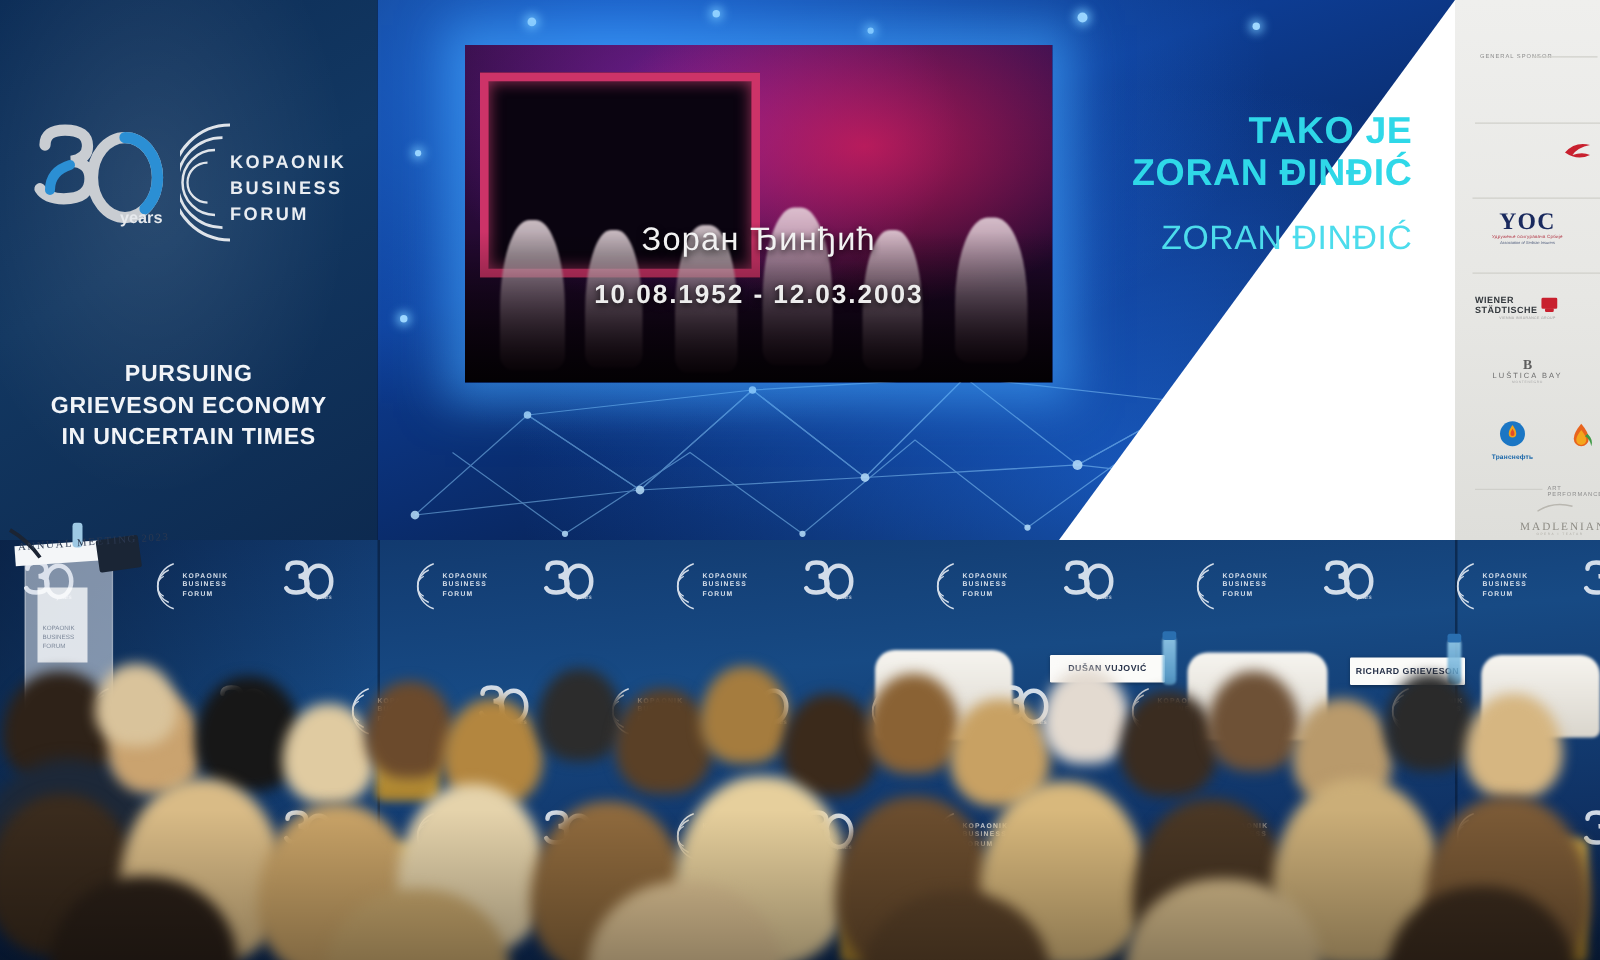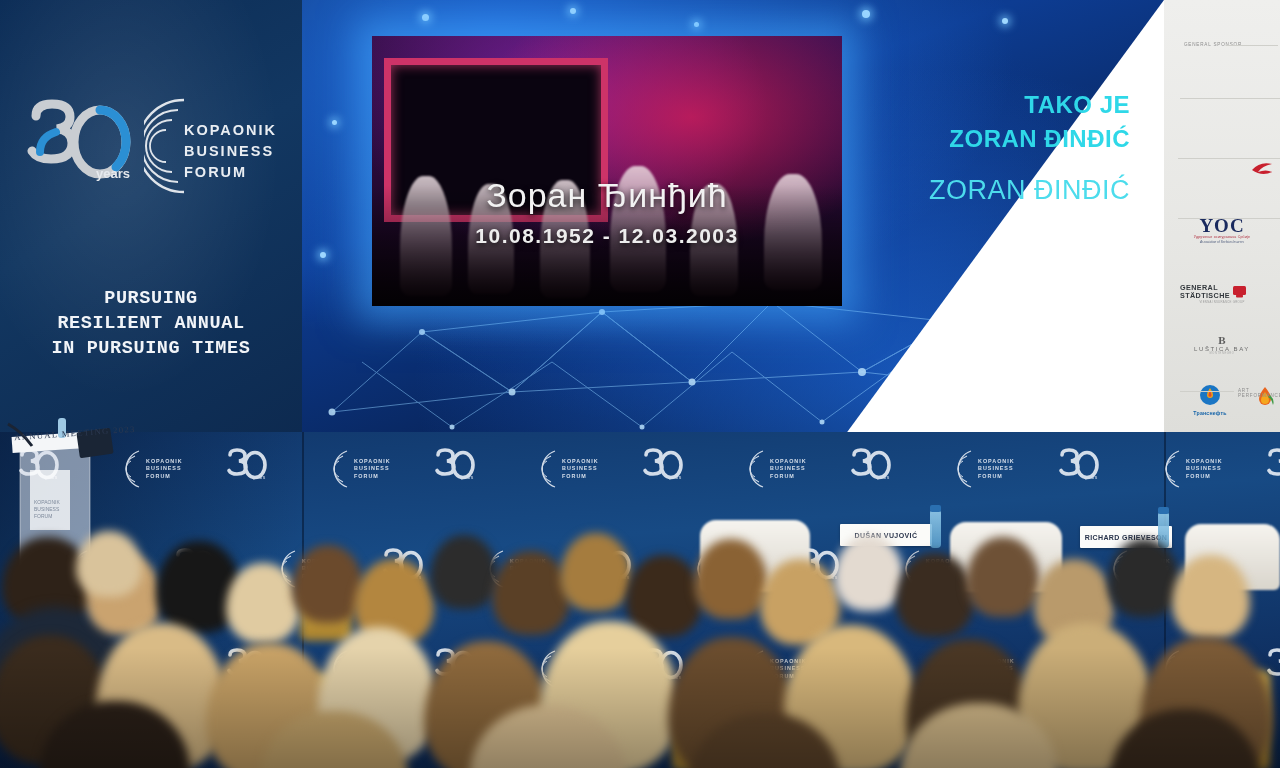--- a/index.html
+++ b/index.html
@@ -9,69 +9,69 @@
   
   .left-banner{position:absolute;left:0;top:0;width:302px;height:432px;
     background:linear-gradient(150deg,#0c2d57 0%,#123761 45%,#0d2a50 100%);}
   .lb-vign{position:absolute;inset:0;background:radial-gradient(ellipse at 40% 35%,rgba(255,255,255,.10),rgba(0,0,0,0) 62%);}
   .logo-row{position:absolute;left:26px;top:98px;width:250px;height:96px;}
   .thirty{position:absolute;left:0;top:0;width:118px;height:88px;}
   .kbf-arc{position:absolute;left:118px;top:-4px;width:48px;height:104px;}
   .kbf-text{position:absolute;left:158px;top:22px;color:#e9edf2;font-size:14.5px;
     letter-spacing:2.0px;line-height:21px;font-weight:600;}
   .tagline{position:absolute;left:0;top:286px;width:302px;text-align:center;
-    color:#f1f4f8;font-family:Liberation Mono, monospace;font-weight:700;
+    color:#f1f4f8;font-family:Liberation Sans, sans-serif;font-weight:700;
     font-size:18.5px;line-height:25px;letter-spacing:.6px;}
 
   
   .screen{position:absolute;left:302px;top:0;width:862px;height:432px;overflow:hidden;
     background:#06142f;}
   .scr-bg{position:absolute;inset:0;
     background:
       radial-gradient(ellipse at 22% 12%, rgba(40,130,255,.75), rgba(0,0,0,0) 55%),
       radial-gradient(ellipse at 72% 88%, rgba(30,110,230,.70), rgba(0,0,0,0) 58%),
       radial-gradient(ellipse at 50% 50%, rgba(16,60,150,.85), rgba(0,0,0,0) 70%),
       linear-gradient(160deg,#0a2a66 0%,#0d3c92 35%,#072050 75%,#04122f 100%);}
   .net{position:absolute;left:0;bottom:0;width:862px;height:190px;opacity:.9;}
   .dot{position:absolute;border-radius:50%;background:#9fd8ff;
     box-shadow:0 0 8px 3px rgba(120,200,255,.75);}
   .white-wedge{position:absolute;right:0;top:0;width:440px;height:432px;
     background:#ffffff;clip-path:polygon(100% 0,100% 100%,28% 100%,100% 0);}
   .slide-txt{position:absolute;right:34px;top:88px;width:330px;text-align:right;}
-  .slide-sr{color:#2fd8e8;font-weight:700;font-size:24px;line-height:34px;letter-spacing:.5px;}
+  .slide-sr{color:#2fd8e8;font-weight:700;font-size:30px;line-height:34px;letter-spacing:.5px;}
   .slide-en{color:#4cdcec;font-weight:400;font-size:27px;line-height:32px;margin-top:18px;letter-spacing:.5px;}
 
   
   .video{position:absolute;left:70px;top:36px;width:470px;height:270px;overflow:hidden;
     box-shadow:0 0 34px 16px rgba(70,170,255,.55);}
   .vid-bg{position:absolute;inset:0;
     background:
       radial-gradient(ellipse at 68% 30%, rgba(220,30,90,.75), rgba(0,0,0,0) 48%),
       radial-gradient(ellipse at 40% 25%, rgba(150,40,190,.70), rgba(0,0,0,0) 52%),
       linear-gradient(180deg,#3d1152 0%,#2a0b3c 45%,#110512 100%);}
   .frame{position:absolute;left:12px;top:22px;width:210px;height:150px;
     border:7px solid rgba(240,60,120,.85);background:#0a0410;
     box-shadow:0 0 12px rgba(255,80,140,.6) inset;}
   .figure{position:absolute;bottom:0;background:linear-gradient(180deg,rgba(235,220,225,.85),rgba(90,40,60,.25));
     border-radius:45% 45% 20% 20%/60% 60% 10% 10%;filter:blur(1px);}
   .vid-dark{position:absolute;left:0;bottom:0;width:100%;height:45%;
     background:linear-gradient(180deg,rgba(0,0,0,0),rgba(0,0,0,.82));}
   .vid-name{position:absolute;left:0;top:140px;width:470px;text-align:center;
-    color:#f2f2f2;font-size:34px;font-weight:400;letter-spacing:1px;
+    color:#f2f2f2;font-size:26px;font-weight:400;letter-spacing:1px;
     text-shadow:0 2px 6px rgba(0,0,0,.9);}
   .vid-dates{position:absolute;left:0;top:188px;width:470px;text-align:center;
     color:#ededed;font-size:21px;font-weight:700;letter-spacing:1.5px;
     text-shadow:0 2px 6px rgba(0,0,0,.9);}
 
   
   .sponsors{position:absolute;left:1164px;top:0;width:116px;height:432px;
     background:linear-gradient(180deg,#efefed 0%,#e7e7e4 55%,#dededa 100%);}
   .sp-label{position:absolute;color:#8d8d8d;font-size:4.6px;letter-spacing:.8px;}
   .sp-rule{position:absolute;height:1px;background:#cfcfca;}
-  .sp-item{position:absolute;text-align:center;margin-top:48px;}
+  .sp-item{position:absolute;text-align:center;}
   .yoc{color:#1a2a5e;font-family:"Liberation Serif",serif;font-size:19px;font-weight:700;letter-spacing:1px;line-height:19px;}
   .yoc-sub{color:#b03040;font-size:3.6px;letter-spacing:.2px;line-height:5px;}
   .yoc-sub2{color:#53607f;font-size:3.2px;font-style:italic;line-height:5px;}
   .wiener{color:#33383d;font-size:7.2px;font-weight:700;letter-spacing:.4px;line-height:8px;text-align:left;}
   .wiener-sub{color:#9a9a9a;font-size:2.8px;letter-spacing:.3px;}
   .lustica{color:#6c6c6c;font-size:6px;letter-spacing:1.6px;}
   .lustica-sub{color:#a9a9a9;font-size:2.6px;letter-spacing:.6px;}
   .transneft{color:#1463a8;font-size:5.2px;font-weight:700;letter-spacing:.2px;}
   .madl{color:#8d8b84;font-family:"Liberation Serif",serif;font-size:9px;letter-spacing:1.6px;}
   .madl-sub{color:#b0aea7;font-size:2.6px;letter-spacing:1.2px;}
@@ -133,22 +133,22 @@
 
       <div class="kbf-text">
         <div>KOPAONIK</div>
         <div>BUSINESS</div>
         <div>FORUM</div>
       </div>
     </div>
 
     <div class="tagline">
       <div>PURSUING</div>
-      <div>RESILIENT ANNUAL</div>
-      <div>IN PURSUING TIMES</div>
+      <div>GRIEVESON ECONOMY</div>
+      <div>IN UNCERTAIN TIMES</div>
     </div>
   </div>
 
   <div class="screen">
     <div class="scr-bg"></div>
 
     <svg class="net" viewBox="0 0 862 190" preserveAspectRatio="none">
       <g stroke="#8fd0ff" stroke-width="1" fill="none" opacity=".55">
         <path d="M30 170 L120 90 L210 150 L300 70 L390 140 L470 60 L560 130 L650 80 L740 150 L830 95"></path>
         <path d="M30 170 L210 150 L390 140 L560 130 L740 150"></path>
@@ -225,21 +225,21 @@
     <div class="sp-item" style="left:14px;top:168px;width:88px;">
       <div class="yoc">YOC</div>
       <div class="yoc-sub">Удружење осигуравача Србије</div>
       <div class="yoc-sub2">Association of Serbian Insurers</div>
     </div>
     <div class="sp-rule" style="left:14px;top:218px;width:102px;"></div>
 
     <div class="sp-item" style="left:16px;top:236px;width:84px;">
       <div style="display:flex;align-items:center;gap:3px;">
         <div>
-          <div class="wiener">GENERAL</div>
+          <div class="wiener">WIENER</div>
           <div class="wiener">STÄDTISCHE</div>
         </div>
         <svg width="13" height="12" viewBox="0 0 13 12">
           <rect x="0" y="0" width="13" height="9" rx="1.5" fill="#c8202e"></rect>
           <rect x="3" y="8.5" width="7" height="3" rx="1" fill="#c8202e"></rect>
         </svg>
       </div>
       <div class="wiener-sub">VIENNA INSURANCE GROUP</div>
     </div>
 

